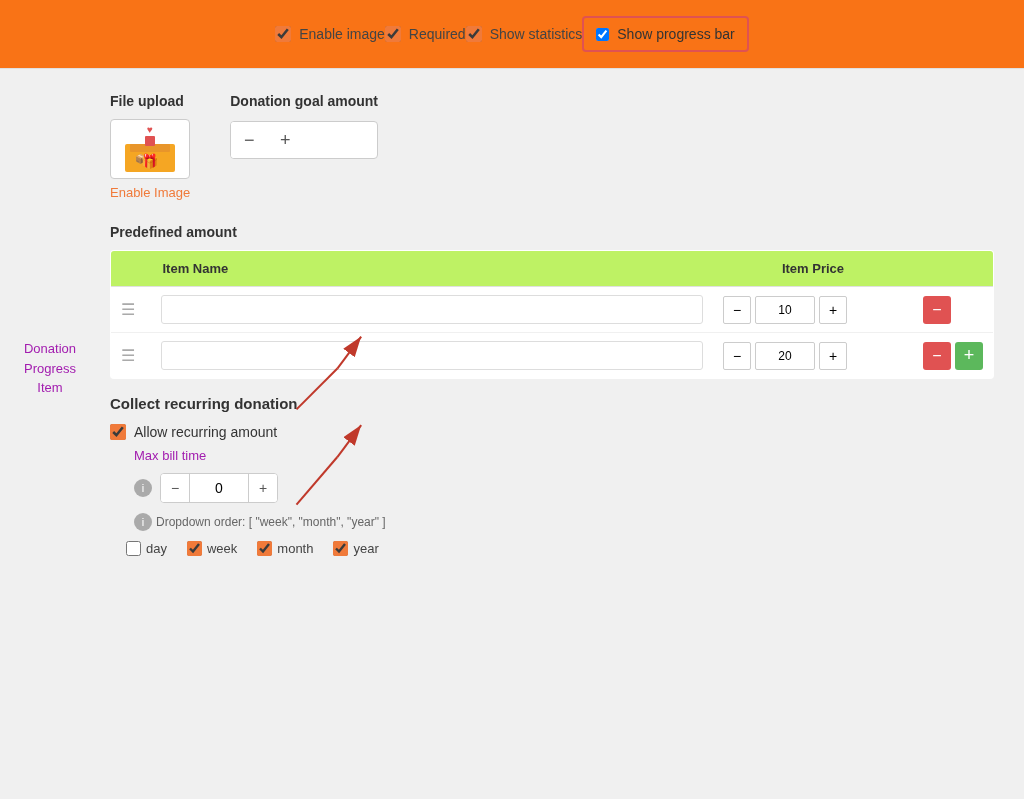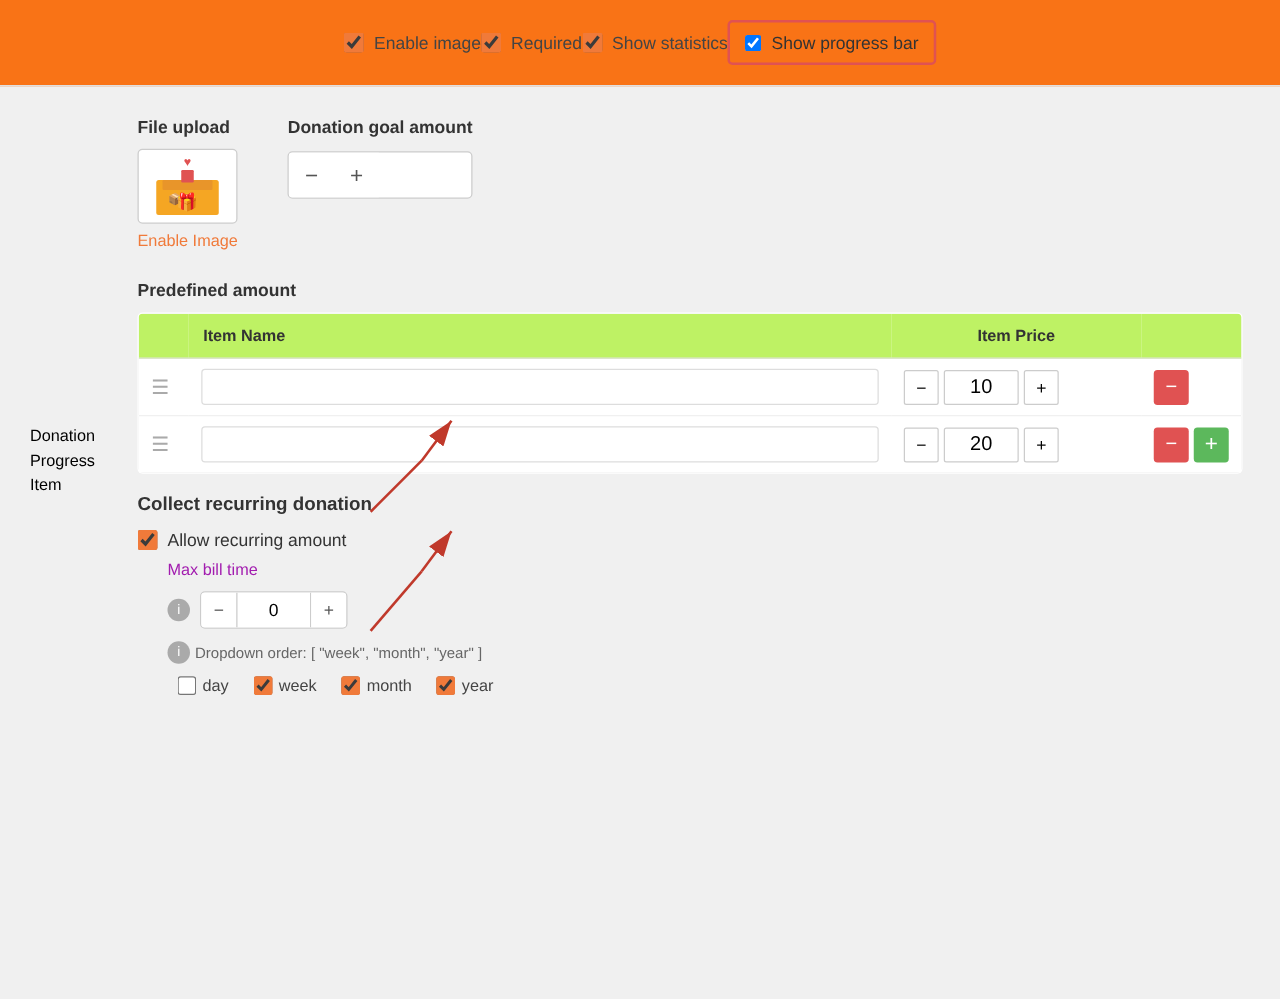--- a/index.html
+++ b/index.html
@@ -61,22 +61,23 @@
     .sidebar-label {
       width: 100px;
       padding: 20px 10px;
       display: flex;
       align-items: flex-start;
       justify-content: center;
       padding-top: 270px;
     }
     .sidebar-label span {
       font-size: 13px;
-      color: #000000;
+      color: #a21caf;
       line-height: 1.5;
+      text-align: center;
       writing-mode: horizontal-tb;
     }
 
     
     .form-area {
       flex: 1;
       padding: 24px 30px 24px 10px;
     }
 
     
@@ -216,21 +217,21 @@
       display: flex;
       align-items: center;
       justify-content: center;
       border-radius: 2px;
     }
     .price-input {
       width: 60px;
       height: 28px;
       border: 1px solid #ccc;
       text-align: center;
-      font-size: 16px;
+      font-size: 12px;
       outline: none;
       border-radius: 2px;
     }
     .remove-btn {
       background: #e05252;
       color: #fff;
       border: none;
       border-radius: 3px;
       width: 28px;
       height: 28px;
@@ -322,21 +323,21 @@
       margin-left: 24px;
       margin-bottom: 10px;
       display: flex;
       align-items: center;
       gap: 4px;
     }
     .period-checkboxes {
       display: flex;
       align-items: flex-end;
       gap: 20px;
-      margin-left: 32px;
+      margin-left: 16px;
     }
     .period-item {
       display: flex;
       align-items: center;
       gap: 5px;
     }
     .period-item input[type="checkbox"] {
       width: 15px;
       height: 15px;
       accent-color: #f07a3a;

